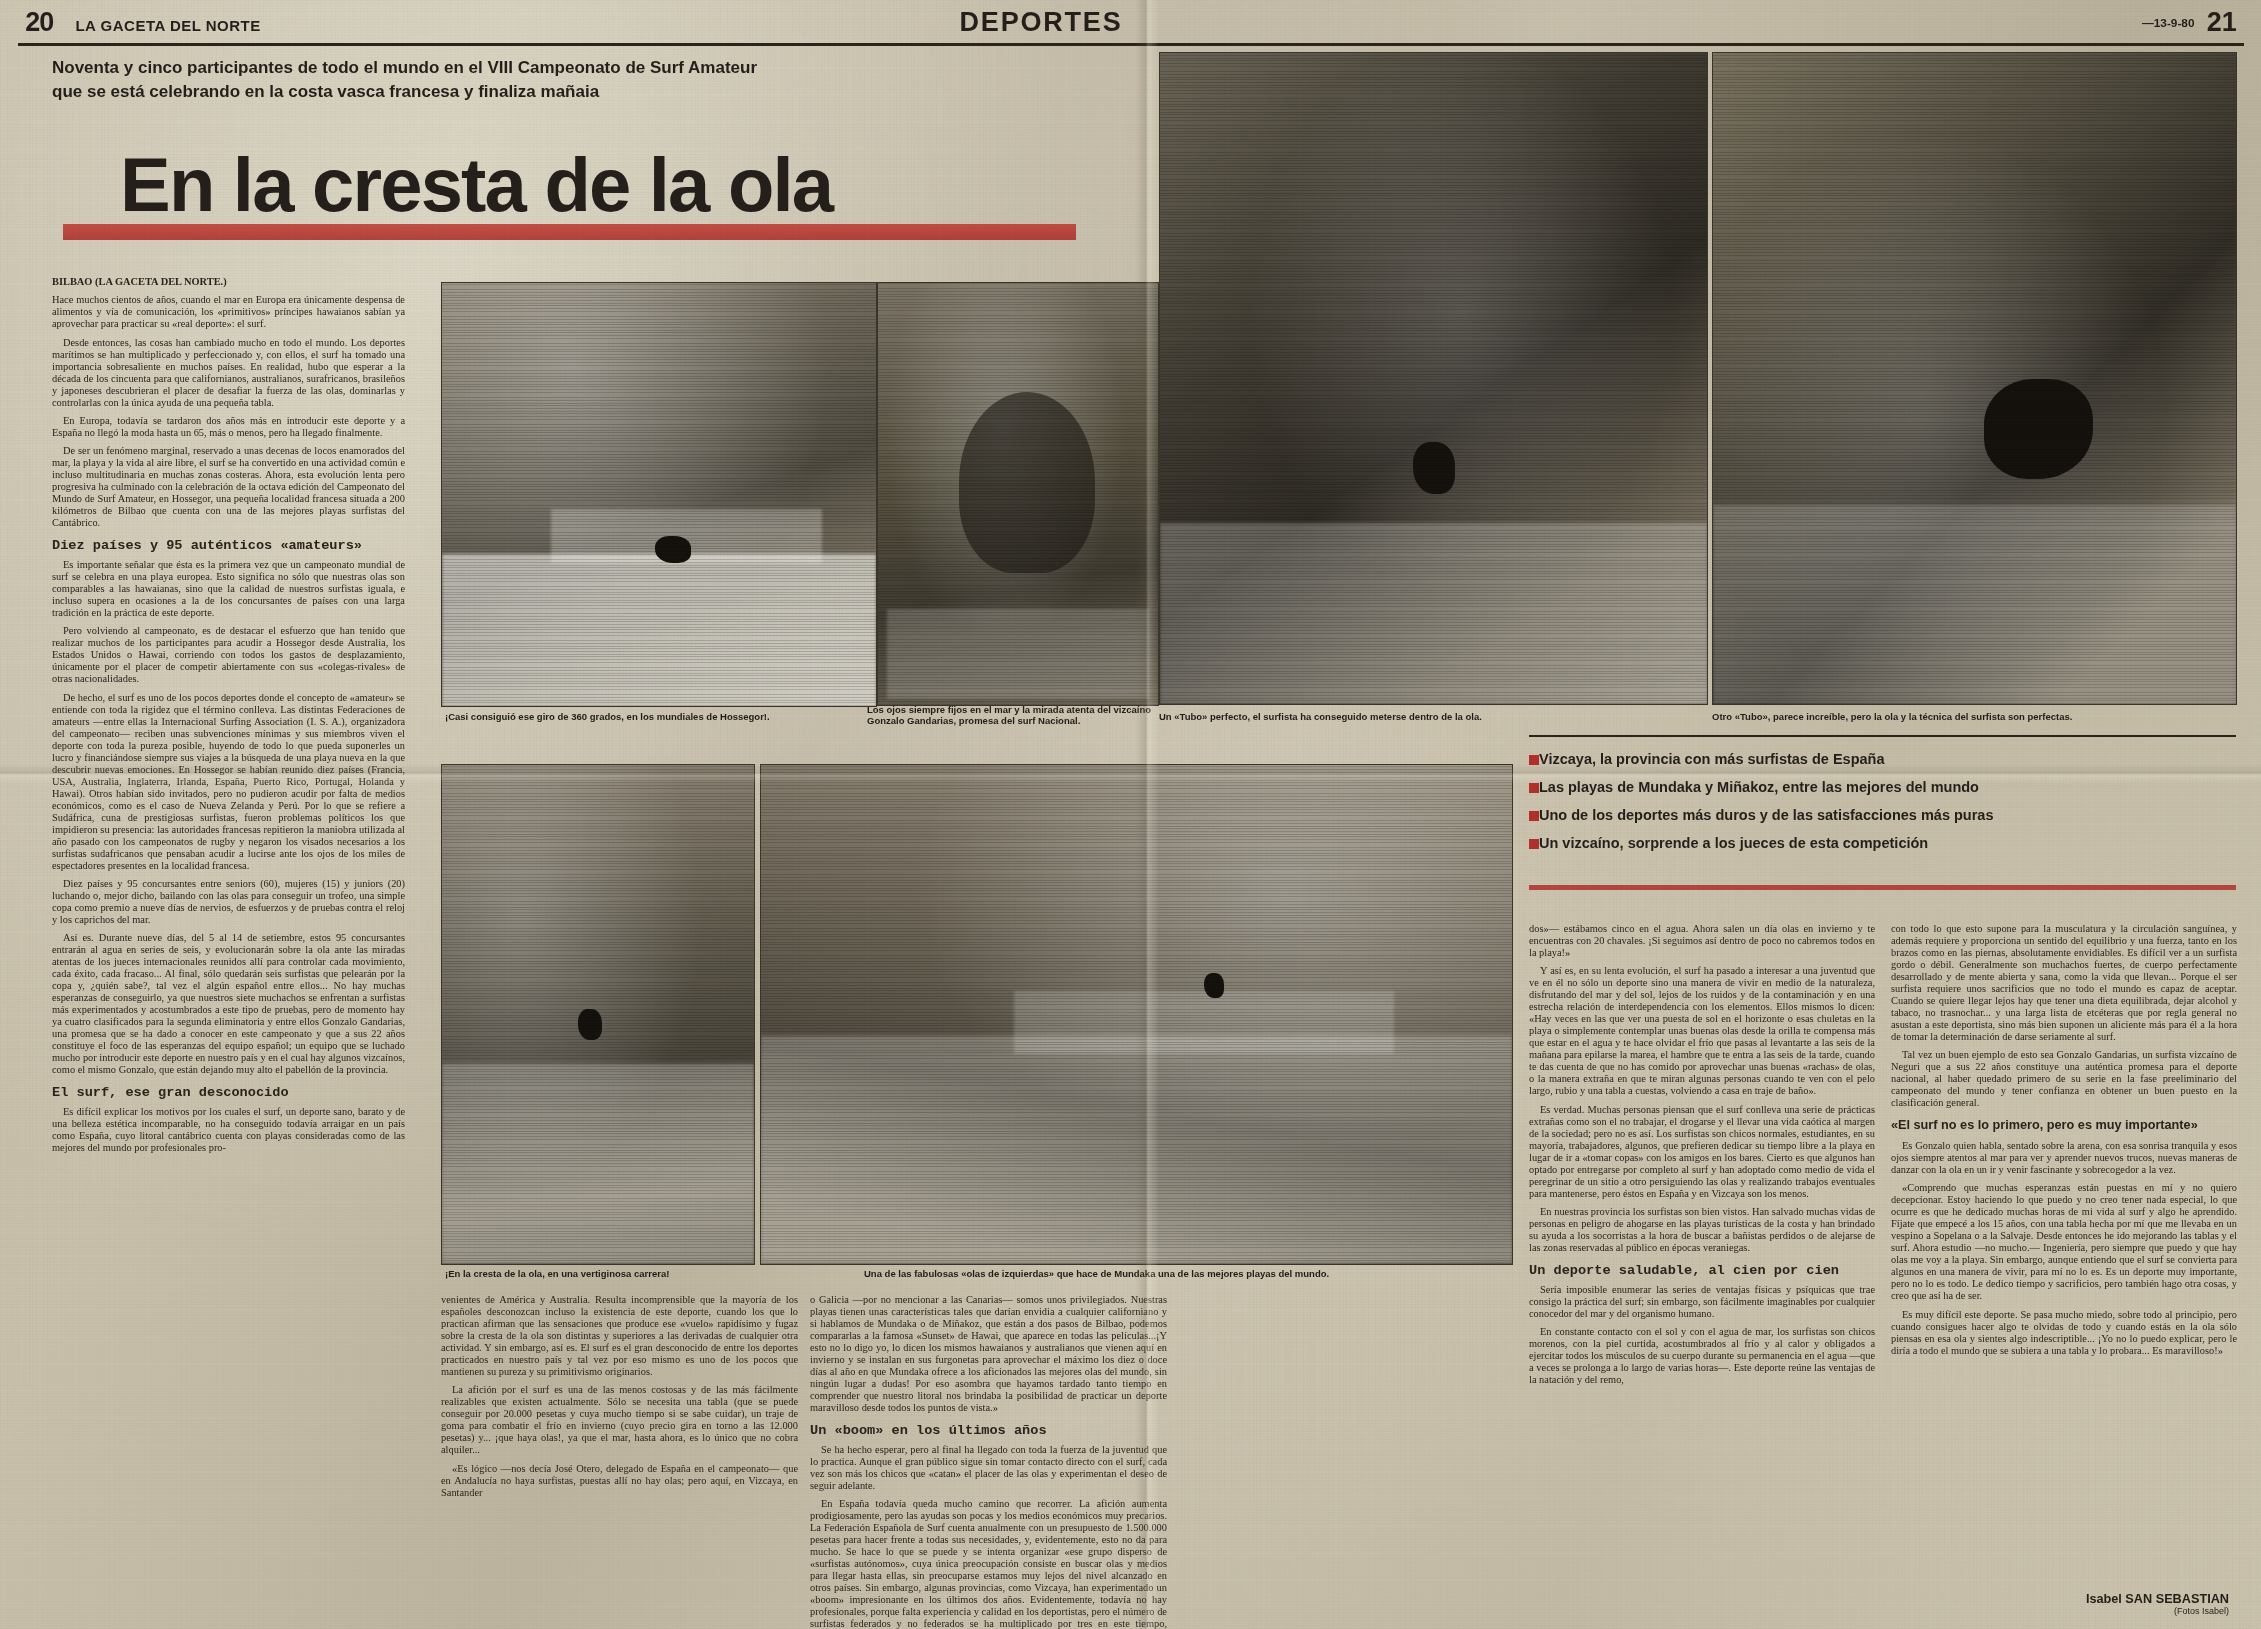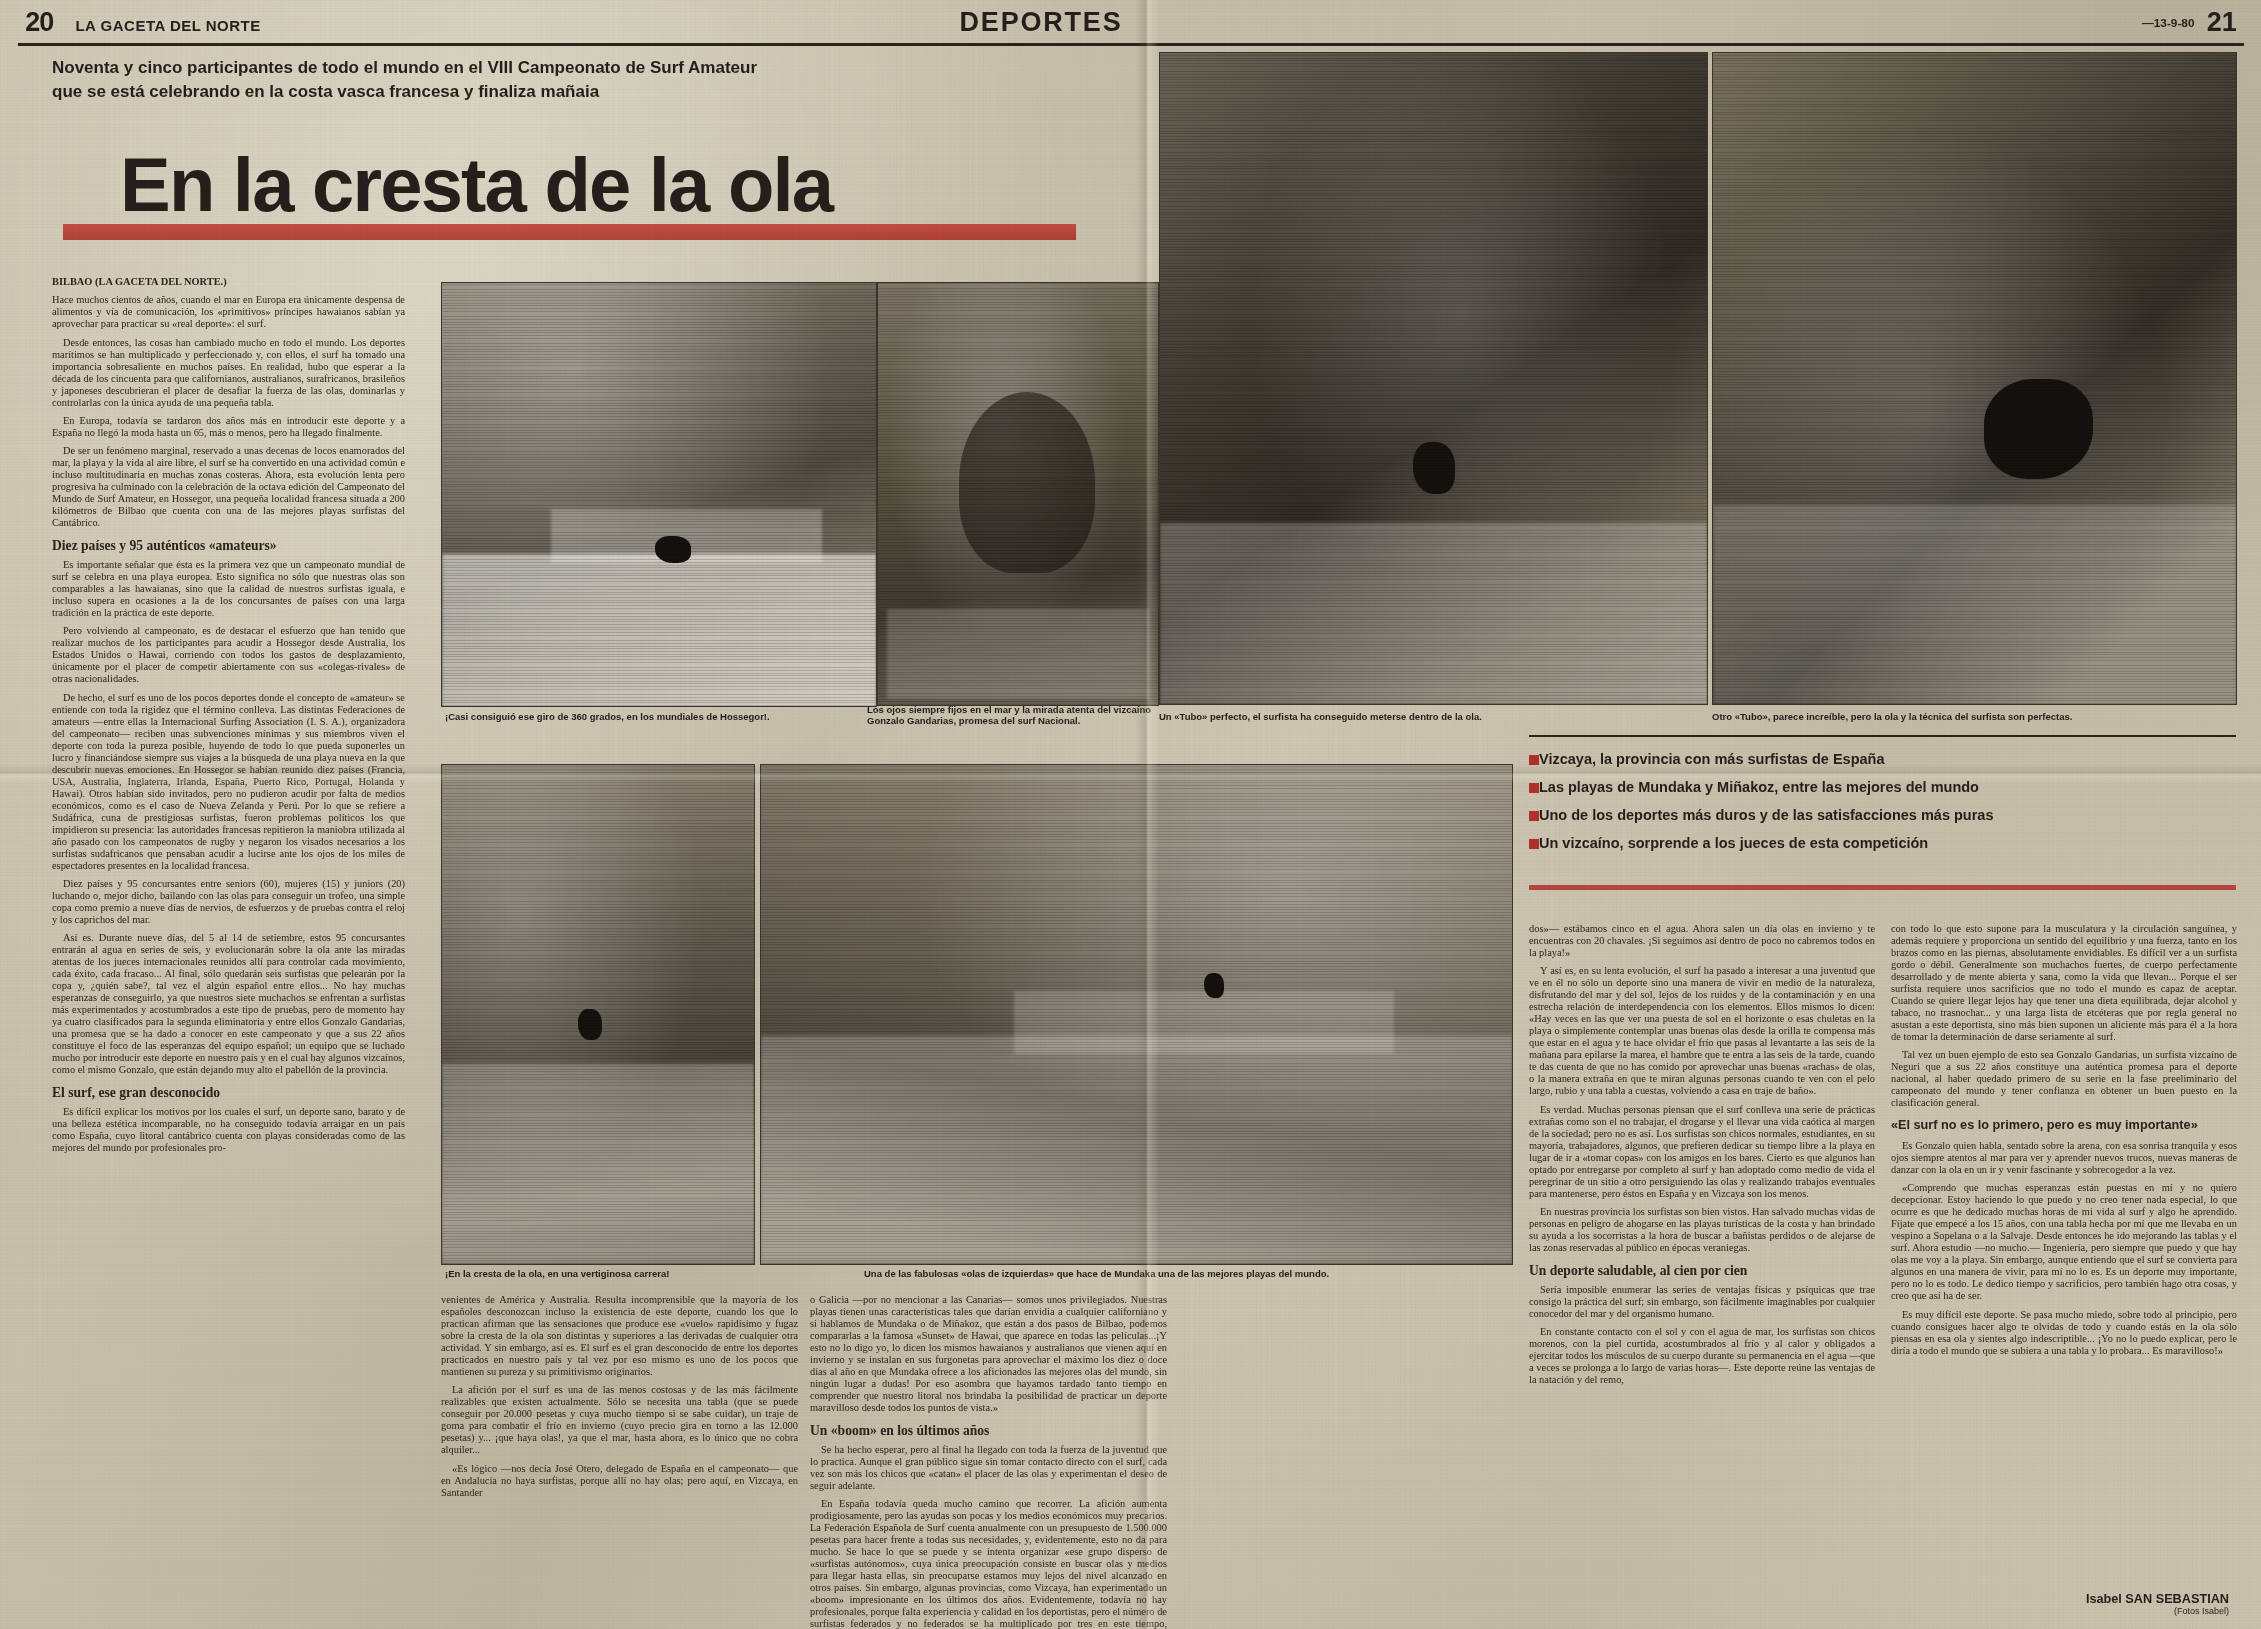--- a/index.html
+++ b/index.html
@@ -42,21 +42,21 @@
     font-family:"Liberation Sans",sans-serif;font-weight:700;font-size:17px;line-height:23.5px;}
   .headline{position:absolute;left:72px;top:145px;
     font-family:"Liberation Sans",sans-serif;font-weight:700;font-size:76px;line-height:80px;letter-spacing:-1.8px;margin-left:48px;}
   .red-bar{position:absolute;left:63px;top:224px;width:1013px;height:16.3px;
     background:linear-gradient(180deg,#c0372f,#a82a24);opacity:.85;}
 
   
   .col{position:absolute;font-size:10.4px;line-height:12px;text-align:justify;color:#2a241d;}
   .col p{margin:0 0 6.3px 0;text-indent:11px;}
   .col p.first{text-indent:0;}
-  .col h3{font-family:Liberation Serif, serif;font-size:13.6px;line-height:15.4px;font-weight:700;margin:9px 0 5.4px 0;}
+  .col h3{font-family:Liberation Mono, monospace;font-size:13.6px;line-height:15.4px;font-weight:700;margin:9px 0 5.4px 0;}
   .col .lead{font-weight:700;}
 
   
   .photo{position:absolute;background:#4a4539;overflow:hidden;border:0.9px solid #3a352c;}
   .photo .ph{position:absolute;inset:0;}
   .cap{position:absolute;font-family:"Liberation Sans",sans-serif;font-size:9.5px;font-weight:700;line-height:11px;color:#221d18;}
 
   
   .sea1{background:
      radial-gradient(ellipse at 30% 20%, rgba(255,255,255,.30), rgba(0,0,0,0) 60%),
@@ -204,21 +204,21 @@
     <p>De hecho, el surf es uno de los pocos deportes donde el concepto de «amateur» se entiende con toda la rigidez que el término conlleva. Las distintas Federaciones de amateurs —entre ellas la Internacional Surfing Association (I. S. A.), organizadora del campeonato— reciben unas subvenciones mínimas y sus miembros viven el deporte con toda la pureza posible, huyendo de todo lo que pueda suponerles un lucro y financiándose siempre sus viajes a la búsqueda de una playa nueva en la que descubrir nuevas emociones. En Hossegor se habían reunido diez países (Francia, USA, Australia, Inglaterra, Irlanda, España, Puerto Rico, Portugal, Holanda y Hawai). Otros habían sido invitados, pero no pudieron acudir por falta de medios económicos, como es el caso de Nueva Zelanda y Perú. Por lo que se refiere a Sudáfrica, cuna de prestigiosas surfistas, fueron problemas políticos los que impidieron su presencia: las autoridades francesas repitieron la maniobra utilizada al año pasado con los campeonatos de rugby y negaron los visados necesarios a los surfistas sudafricanos que pensaban acudir a lucirse ante los ojos de los miles de espectadores presentes en la localidad francesa.</p>
     <p>Diez países y 95 concursantes entre seniors (60), mujeres (15) y juniors (20) luchando o, mejor dicho, bailando con las olas para conseguir un trofeo, una simple copa como premio a nueve días de nervios, de esfuerzos y de pruebas contra el reloj y los caprichos del mar.</p>
     <p>Así es. Durante nueve días, del 5 al 14 de setiembre, estos 95 concursantes entrarán al agua en series de seis, y evolucionarán sobre la ola ante las miradas atentas de los jueces internacionales reunidos allí para controlar cada movimiento, cada éxito, cada fracaso... Al final, sólo quedarán seis surfistas que pelearán por la copa y, ¿quién sabe?, tal vez el algún español entre ellos... No hay muchas esperanzas de conseguirlo, ya que nuestros siete muchachos se enfrentan a surfistas más experimentados y acostumbrados a este tipo de pruebas, pero de momento hay ya cuatro clasificados para la segunda eliminatoria y entre ellos Gonzalo Gandarias, una promesa que se ha dado a conocer en este campeonato y que a sus 22 años constituye el foco de las esperanzas del equipo español; un equipo que se luchado mucho por introducir este deporte en nuestro país y en el cual hay algunos vizcaínos, como el mismo Gonzalo, que están dejando muy alto el pabellón de la provincia.</p>
     <h3>El surf, ese gran desconocido</h3>
     <p>Es difícil explicar los motivos por los cuales el surf, un deporte sano, barato y de una belleza estética incomparable, no ha conseguido todavía arraigar en un país como España, cuyo litoral cantábrico cuenta con playas consideradas como de las mejores del mundo por profesionales pro-</p>
   </div>
 
   <div class="col" style="left:441px;top:1294px;width:357px;">
     <p class="first">venientes de América y Australia. Resulta incomprensible que la mayoría de los españoles desconozcan incluso la existencia de este deporte, cuando los que lo practican afirman que las sensaciones que produce ese «vuelo» rapidísimo y fugaz sobre la cresta de la ola son distintas y superiores a las derivadas de cualquier otra actividad. Y sin embargo, así es. El surf es el gran desconocido de entre los deportes practicados en nuestro país y tal vez por eso mismo es uno de los pocos que mantienen su pureza y su primitivismo originarios.</p>
     <p>La afición por el surf es una de las menos costosas y de las más fácilmente realizables que existen actualmente. Sólo se necesita una tabla (que se puede conseguir por 20.000 pesetas y cuya mucho tiempo si se sabe cuidar), un traje de goma para combatir el frío en invierno (cuyo precio gira en torno a las 12.000 pesetas) y... ¡que haya olas!, ya que el mar, hasta ahora, es lo único que no cobra alquiler...</p>
-    <p>«Es lógico —nos decía José Otero, delegado de España en el campeonato— que en Andalucía no haya surfistas, porque allí no hay olas; pero aquí, en Vizcaya, en Santander</p>
+    <p>«Es lógico —nos decía José Otero, delegado de España en el campeonato— que en Andalucía no haya surfistas, puestas allí no hay olas; pero aquí, en Vizcaya, en Santander</p>
   </div>
 
   <div class="col" style="left:810px;top:1294px;width:357px;">
     <p class="first">o Galicia —por no mencionar a las Canarias— somos unos privilegiados. Nuestras playas tienen unas características tales que darían envidia a cualquier californiano y si hablamos de Mundaka o de Miñakoz, que están a dos pasos de Bilbao, podemos compararlas a la famosa «Sunset» de Hawai, que aparece en todas las películas...¡Y esto no lo digo yo, lo dicen los mismos hawaianos y australianos que vienen aquí en invierno y se instalan en sus furgonetas para aprovechar el máximo los diez o doce días al año en que Mundaka ofrece a los aficionados las mejores olas del mundo, sin ningún lugar a dudas! Por eso asombra que hayamos tardado tanto tiempo en comprender que nuestro litoral nos brindaba la posibilidad de practicar un deporte maravilloso desde todos los puntos de vista.»</p>
     <h3>Un «boom» en los últimos años</h3>
     <p>Se ha hecho esperar, pero al final ha llegado con toda la fuerza de la juventud que lo practica. Aunque el gran público sigue sin tomar contacto directo con el surf, cada vez son más los chicos que «catan» el placer de las olas y experimentan el deseo de seguir adelante.</p>
     <p>En España todavía queda mucho camino que recorrer. La afición aumenta prodigiosamente, pero las ayudas son pocas y los medios económicos muy precarios. La Federación Española de Surf cuenta anualmente con un presupuesto de 1.500.000 pesetas para hacer frente a todas sus necesidades, y, evidentemente, esto no da para mucho. Se hace lo que se puede y se intenta organizar «ese grupo disperso de «surfistas autónomos», cuya única preocupación consiste en buscar olas y medios para llegar hasta ellas, sin preocuparse estamos muy lejos del nivel alcanzado en otros países. Sin embargo, algunas provincias, como Vizcaya, han experimentado un «boom» impresionante en los últimos dos años. Evidentemente, todavía no hay profesionales, porque falta experiencia y calidad en los deportistas, pero el número de surfistas federados y no federados se ha multiplicado por tres en este tiempo, llegando a alcanzar un número de unos 300, cantidad muy significativa si se piensa que el surf apenas cuenta con 15 años de vida en nuestro país y que en sus comienzos era un deporte mal visto y reservado a «una pandilla de chiflados».</p>
 
   </div>
 

